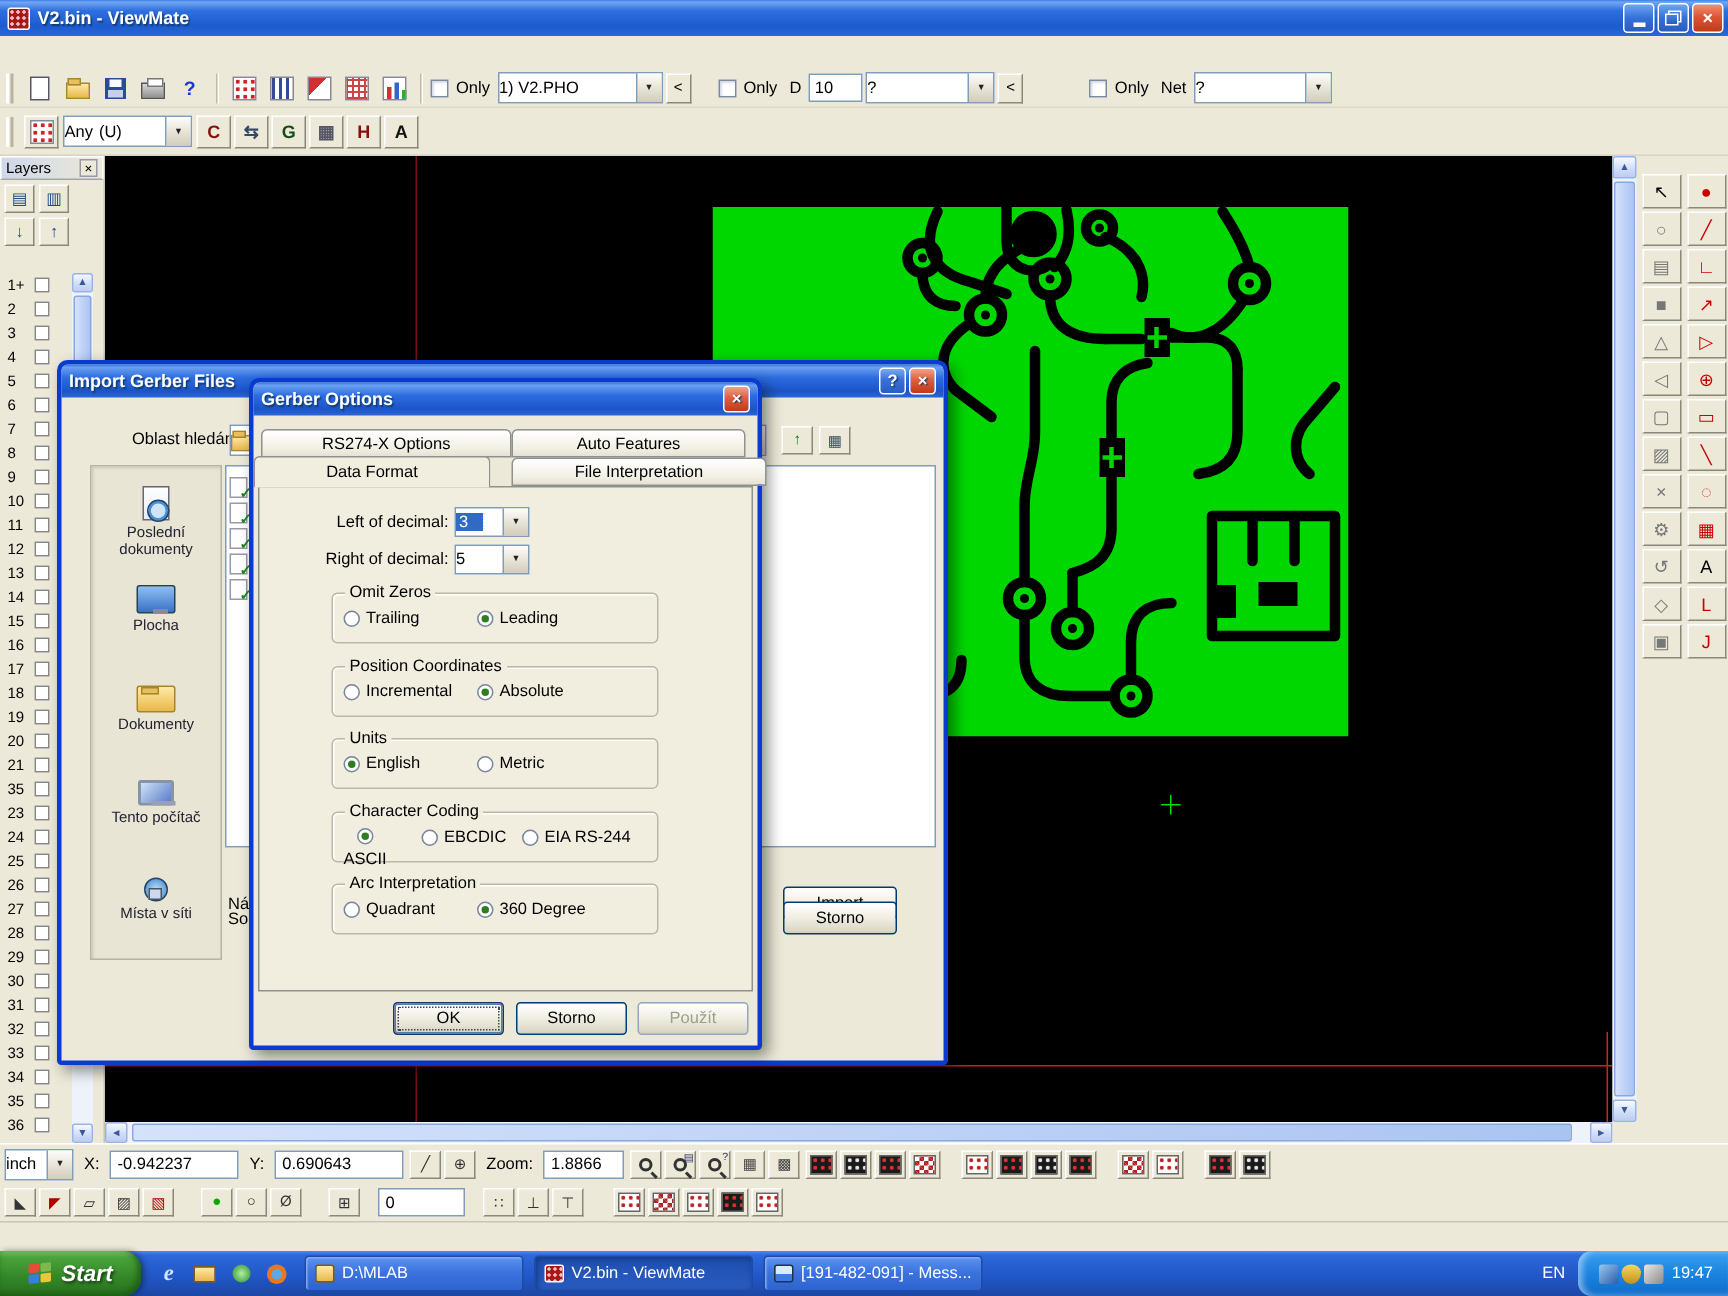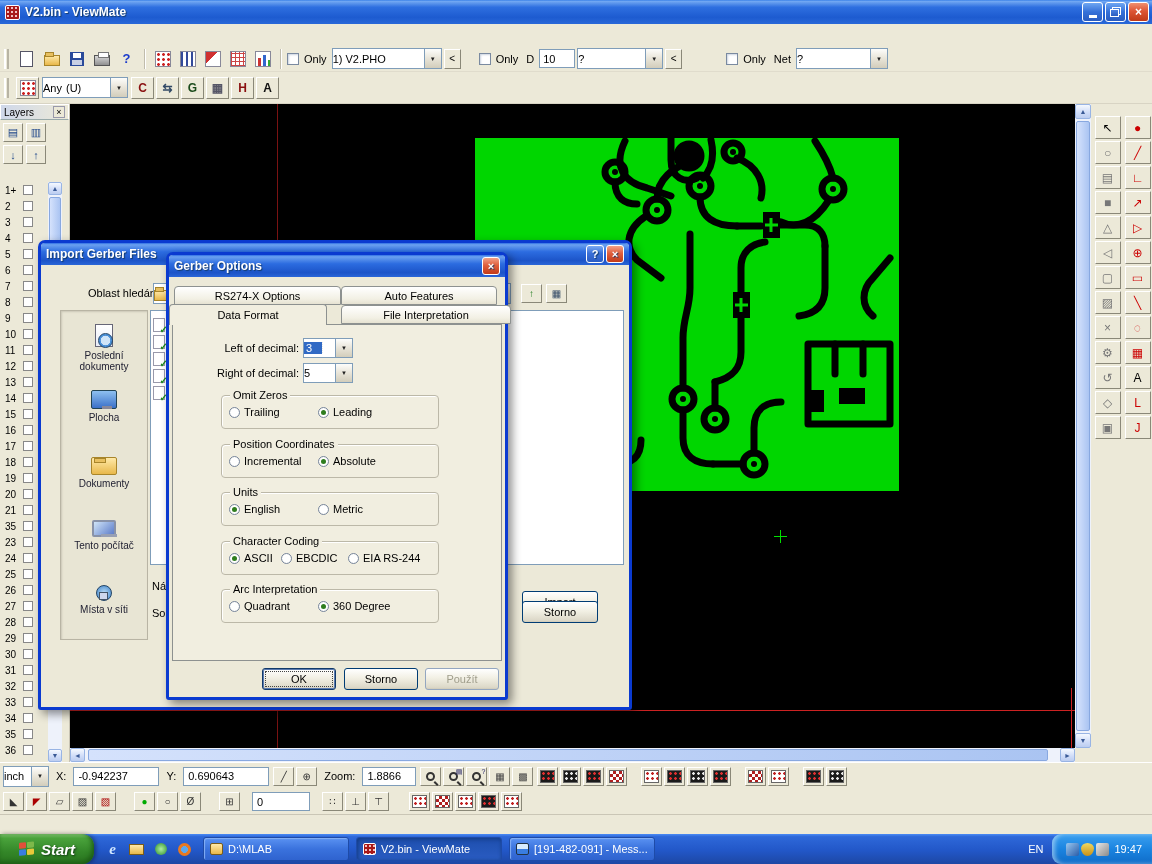--- a/index.html
+++ b/index.html
@@ -797,21 +797,21 @@
             <span class="pi pi-computer"></span>
             <span>Tento počítač</span>
           </div>
           <div class="place-item" style="top: 272px;">
             <span class="pi pi-network"></span>
             <span>Místa v síti</span>
           </div>
         </div>
       <div class="file-list"></div>
       <span id="file-list-icons"><span class="file-chk" style="left: 112px; top: 53px; position: absolute;"></span><span class="file-chk" style="left: 112px; top: 70px; position: absolute;"></span><span class="file-chk" style="left: 112px; top: 87px; position: absolute;"></span><span class="file-chk" style="left: 112px; top: 104px; position: absolute;"></span><span class="file-chk" style="left: 112px; top: 121px; position: absolute;"></span></span>
-      <span class="imp-label" style="left:111px;top:315px;">Ná</span>
+      <span class="imp-label" style="left:111px;top:332px;">Ná</span>
       <span class="imp-label" style="left:111px;top:342px;">So</span>
       <span class="imp-btn" style="top:326px;text-align:right;">Import</span>
       <span class="imp-btn" style="top:336px;">Storno</span>
     </div>
   </div>
 
   <div class="xp-dialog" id="dlg-gerber">
     <div class="dlg-title">
       <span>Gerber Options</span>
       <span class="dlg-btns">
@@ -861,21 +861,21 @@
               <span class="rb sel"></span>
               <span>English</span>
             </label>
             <label class="gopt" style="left: 96px;">
               <span class="rb"></span>
               <span>Metric</span>
             </label>
           </div>
           <div class="gbox" style="top: 216px;">
             <span class="glabel">Character Coding</span>
-            <label class="gopt" style="left: 7px;">
+            <label class="gopt" style="left: 7px; flex-direction: column;">
               <span class="rb sel"></span>
               <span>ASCII</span>
             </label>
             <label class="gopt" style="left: 59px;">
               <span class="rb"></span>
               <span>EBCDIC</span>
             </label>
             <label class="gopt" style="left: 126px;">
               <span class="rb"></span>
               <span>EIA RS-244</span>

